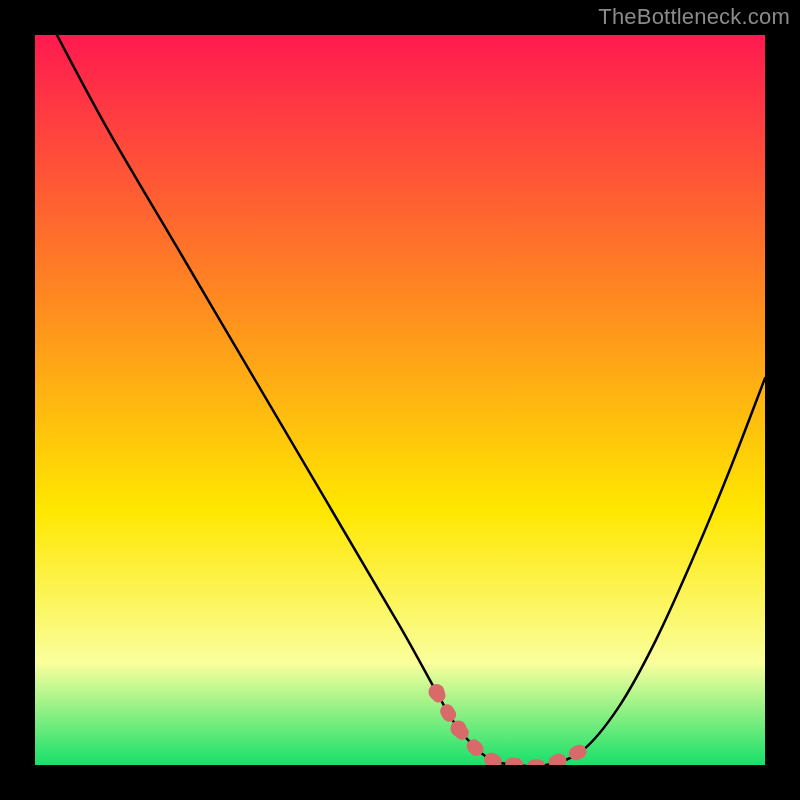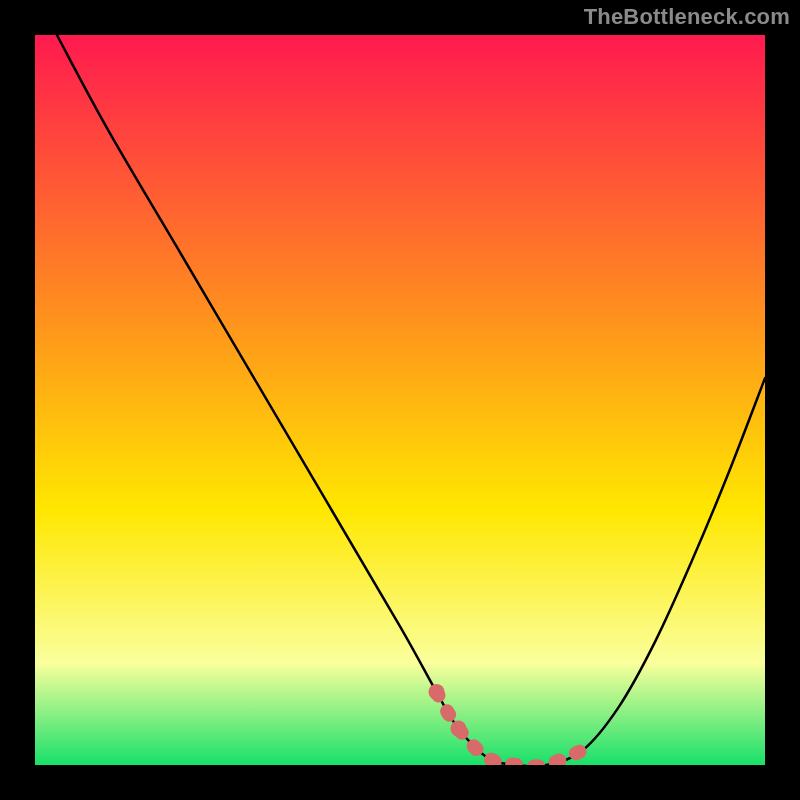--- a/index.html
+++ b/index.html
@@ -18,21 +18,21 @@
     width: 800px;
     height: 800px;
     background: #000;
   }
   .watermark {
     position: absolute;
     top: 4px;
     right: 10px;
     color: #8a8a8a;
     font-size: 22px;
-    font-weight: 700;
+    font-weight: 400;
     letter-spacing: 0.2px;
     user-select: none;
   }
   .plot {
     position: absolute;
     left: 35px;
     top: 35px;
     width: 730px;
     height: 730px;
   }

